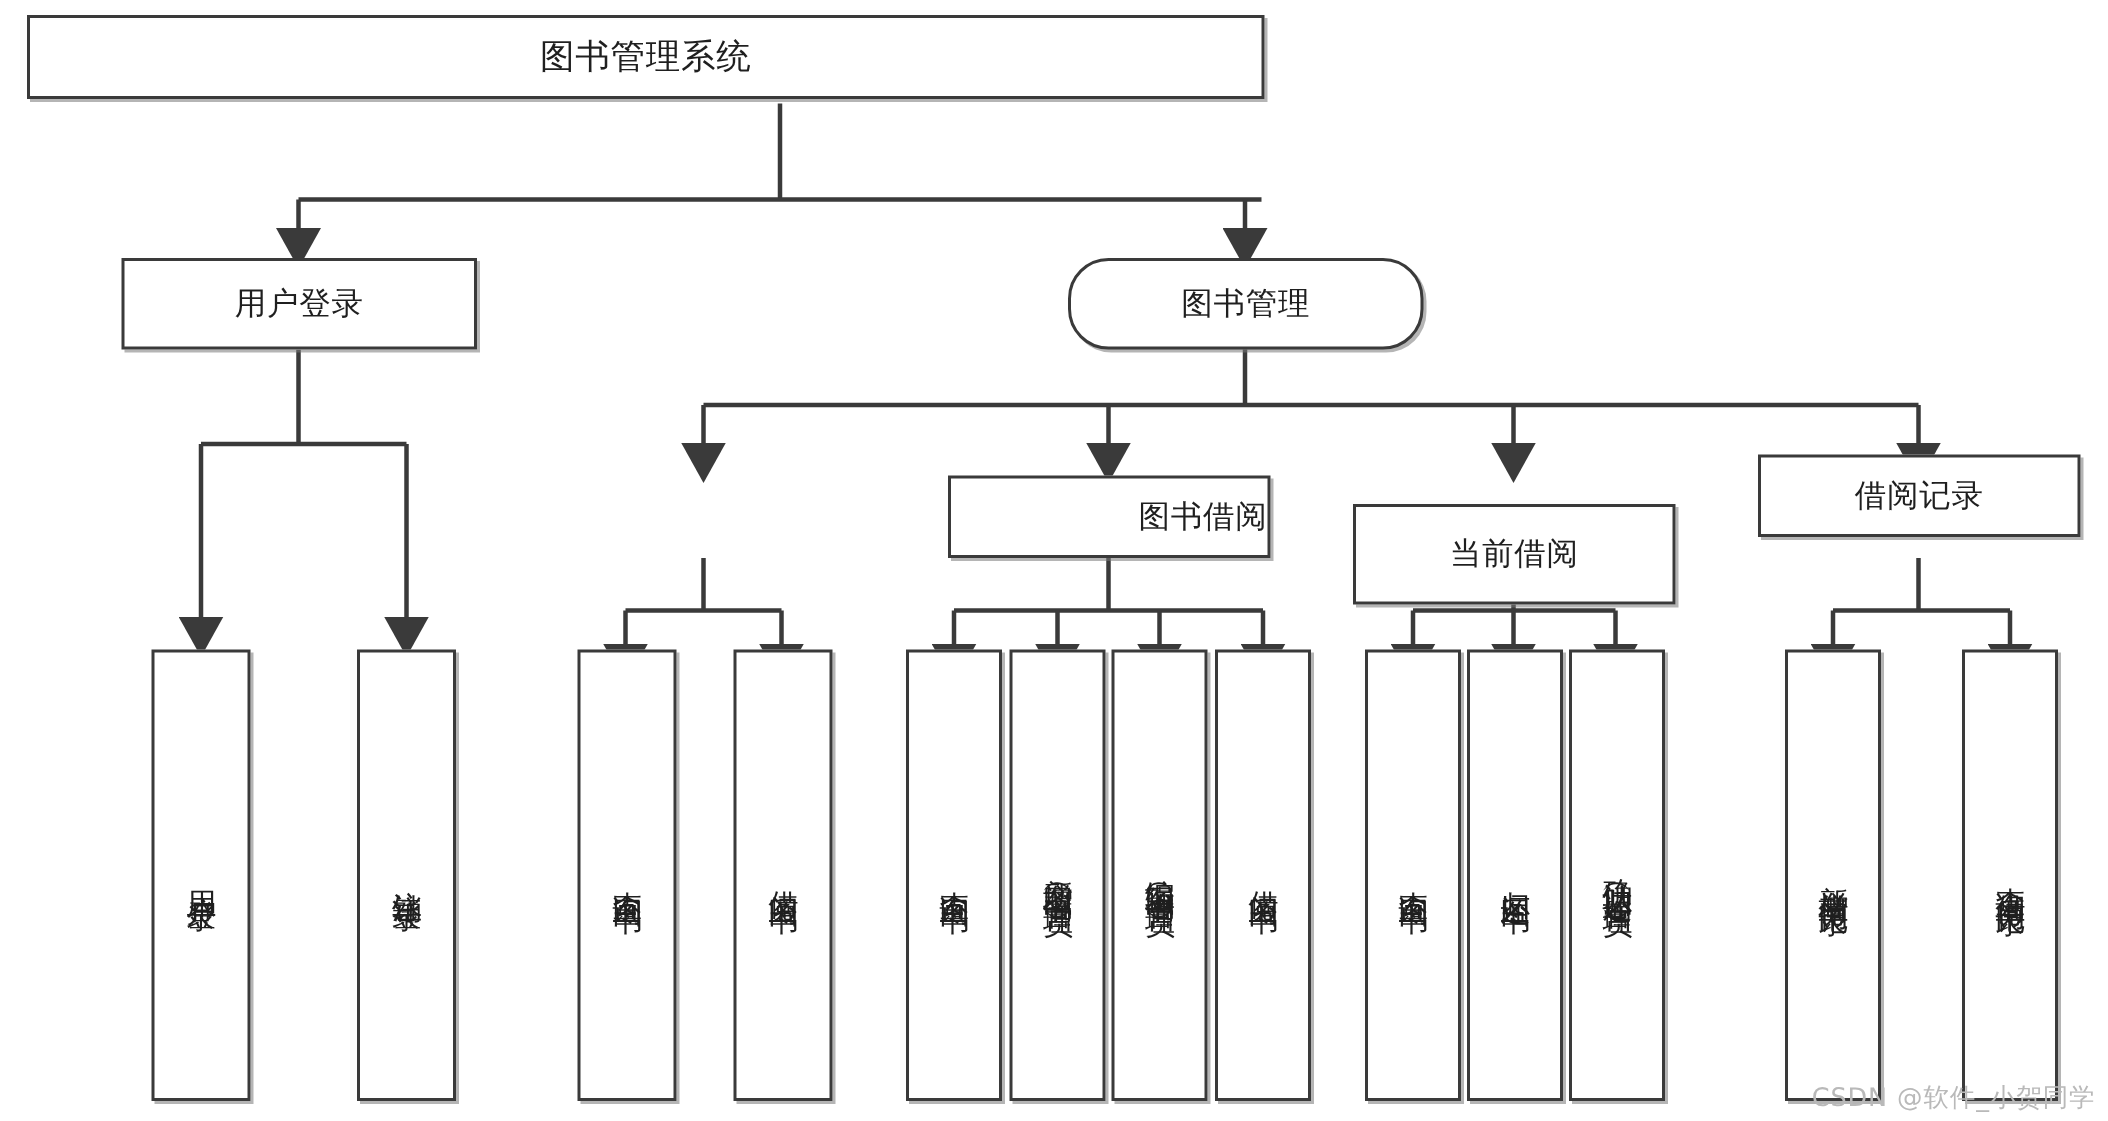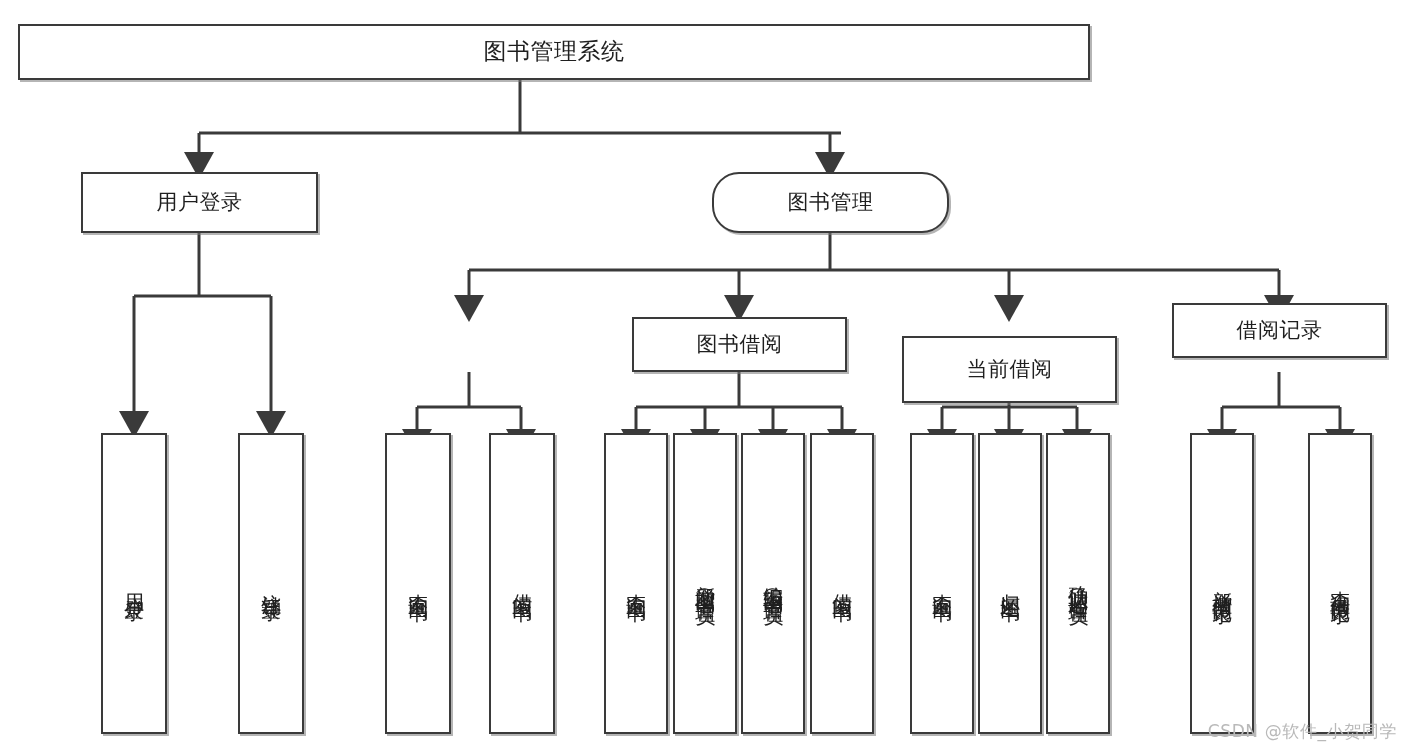--- a/index.html
+++ b/index.html
@@ -112,34 +112,34 @@
       <path d="M1009,407 L1009,432" marker-end="url(#arrow)"></path>
       <path d="M1077,407 L1077,432" marker-end="url(#arrow)"></path>
 
       <path d="M1279,372 L1279,407"></path>
       <path d="M1222,407 L1340,407"></path>
       <path d="M1222,407 L1222,432" marker-end="url(#arrow)"></path>
       <path d="M1340,407 L1340,432" marker-end="url(#arrow)"></path>
     </g>
   </svg>
 
-  <div class="node root" style="left:18px; top:24px; width:1072px; height:56px;font-family:Liberation Serif, serif;">
+  <div class="node root" style="left:18px; top:10px; width:825px; height:56px;font-family:Liberation Serif, serif;">
     <span class="node-label">图书管理系统</span>
   </div>
 
   <div class="node" style="left:81px; top:172px; width:237px; height:61px;">
     <span class="node-label">用户登录</span>
   </div>
 
   <div class="node" style="left:712px; top:172px; width:237px; height:61px;border-radius:27px;">
     <span class="node-label">图书管理</span>
   </div>
 
 
-  <div class="node" style="left:632px; top:317px; width:215px; height:55px;">
+  <div class="node" style="left:632px; top:317px; width:215px; height:55px;justify-content:flex-end;">
     <span class="node-label">图书借阅</span>
   </div>
 
   <div class="node" style="left:902px; top:336px; width:215px; height:67px;">
     <span class="node-label">当前借阅</span>
   </div>
 
   <div class="node" style="left:1172px; top:303px; width:215px; height:55px;">
     <span class="node-label">借阅记录</span>
   </div>

